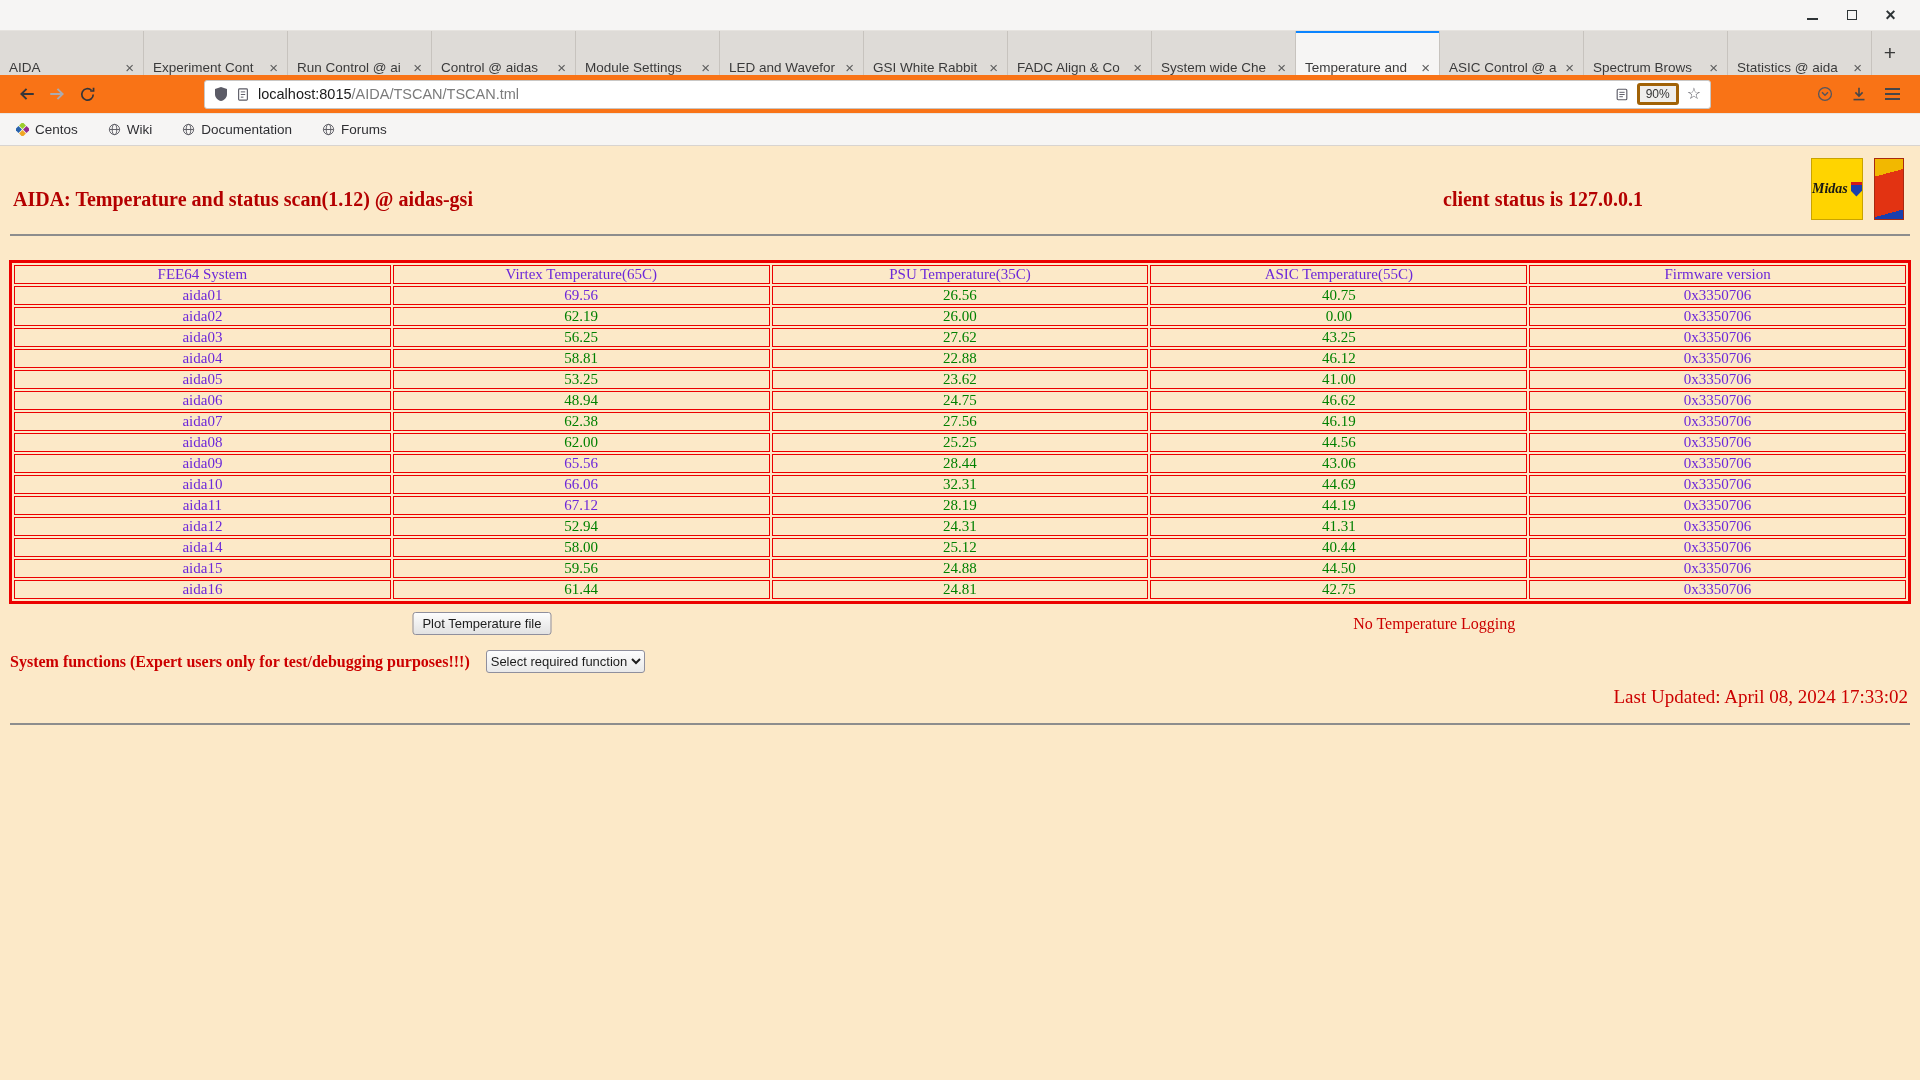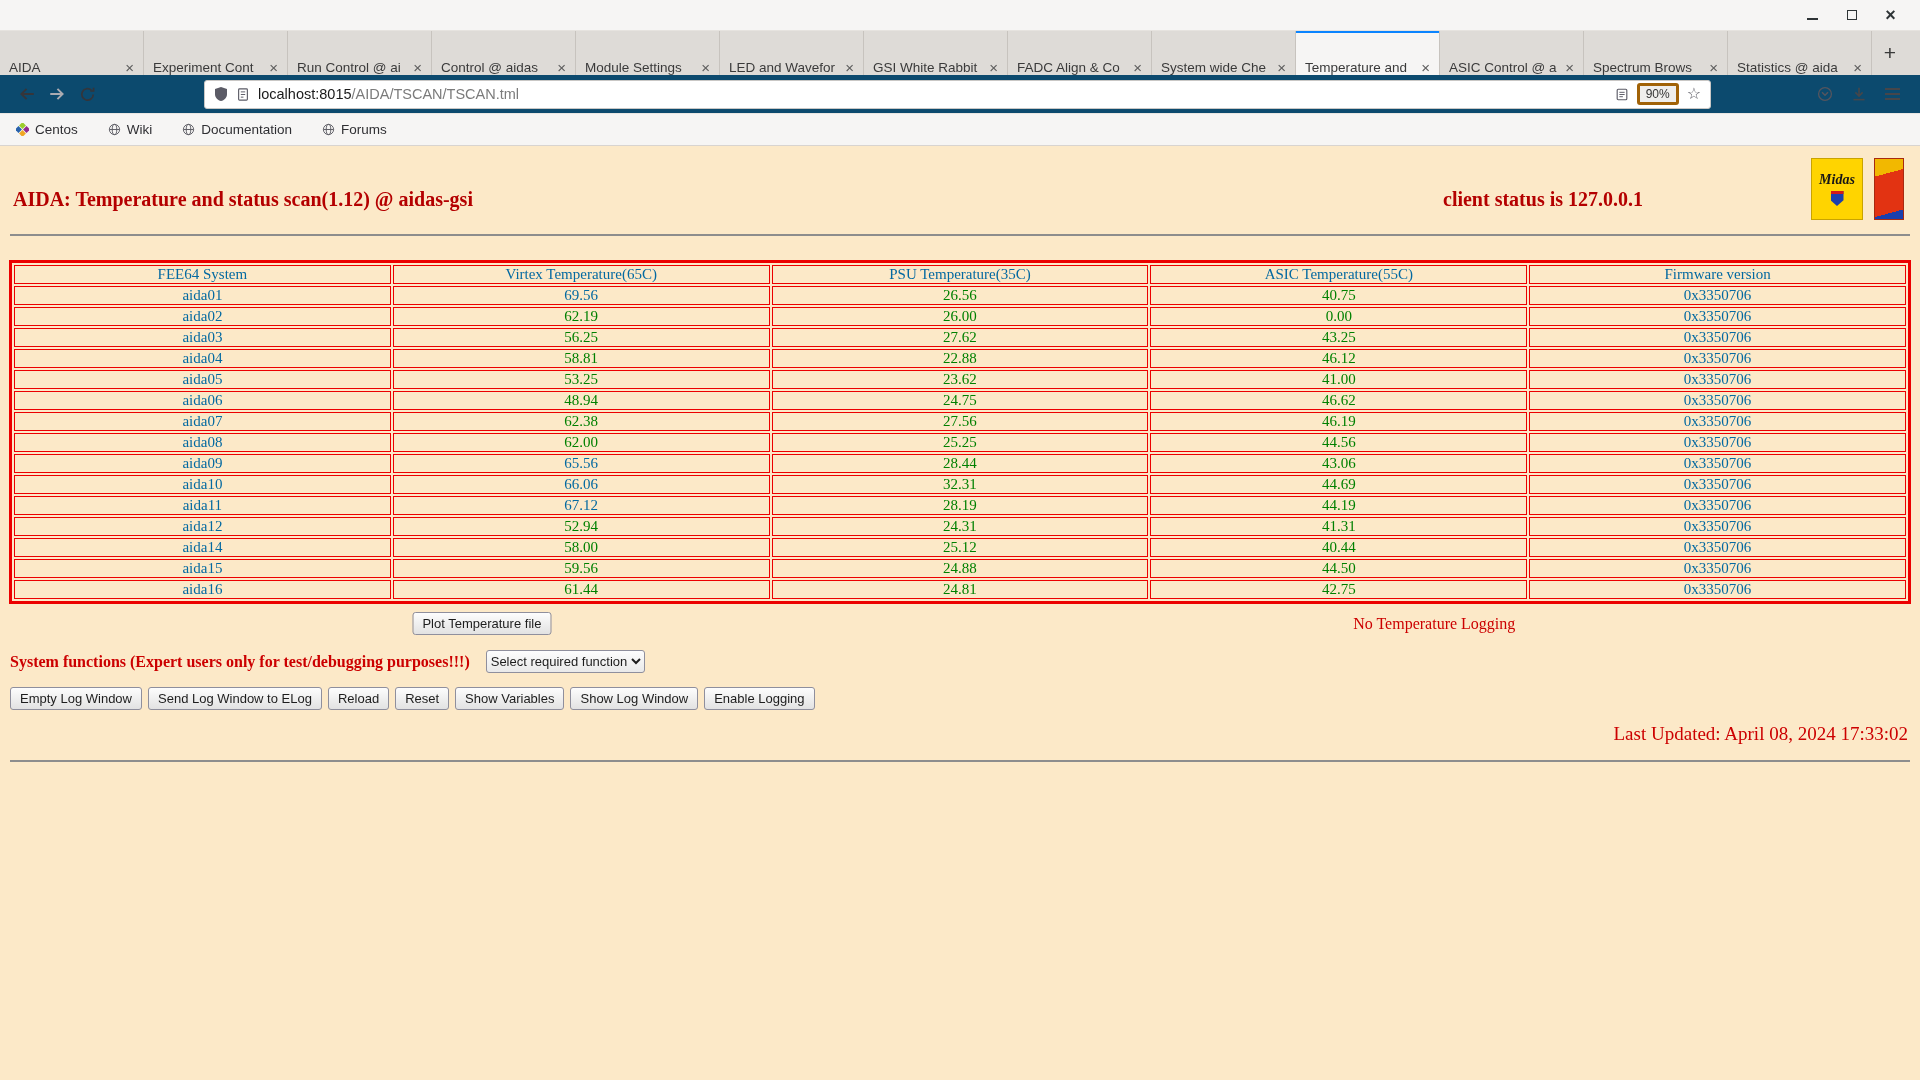--- a/index.html
+++ b/index.html
@@ -17,52 +17,52 @@
   .wc-close{font-size:18px;font-weight:bold;line-height:1}
 
   .tabbar{height:44px;background:#dedbd7;display:flex;align-items:stretch}
   .tabs-container{display:flex;align-items:stretch}
   .tab{width:144px;display:flex;align-items:flex-end;padding:0 9px;border-right:1px solid #c7c3be;font-size:13.5px;color:#3a3a3a;cursor:default;background:transparent}
   .tab.active{background:#f6f5f4;box-shadow:inset 0 2px 0 #0a84ff}
   .tab-label{flex:1;white-space:nowrap;overflow:hidden}
   .tab-close{margin-left:5px;font-size:15px;color:#5c5c5c;line-height:1}
   .newtab-btn{width:36px;display:flex;align-items:center;justify-content:center;font-size:21px;color:#3a3a3a}
 
-  .navbar{height:38px;background:#0c4a6e;display:flex;align-items:center;padding:0 12px}
+  .navbar{height:38px;background:#f97316;display:flex;align-items:center;padding:0 12px}
   .nav-btn{width:30px;height:30px;display:flex;align-items:center;justify-content:center;border-radius:3px}
   .urlbar{flex:1;height:29px;margin:0 98px 0 102px;background:#fff;border:1px solid #c9c7c5;border-radius:3px;display:flex;align-items:center;padding:0 9px;gap:8px}
   .url-icon{display:flex;align-items:center}
   .url-text{flex:1;font-size:14.5px;color:#1a1a1a;white-space:nowrap;overflow:hidden}
   .url-text .path{color:#7b7b7b}
   .pill{font-size:12px;border:3px solid #a16207;background:#efeeec;border-radius:3px;padding:1px 6px;color:#333}
   .star{font-size:16px;color:#55555e;line-height:1}
   .toolbar-right{display:flex;align-items:center;gap:18px;padding:0 8px}
   .hamburger{width:15px;height:2px;background:#46464a;box-shadow:0 -5px 0 #46464a,0 5px 0 #46464a}
 
   .bookmarksbar{height:33px;background:#f6f5f4;display:flex;align-items:center;gap:30px;padding:0 16px;border-top:1px solid #e9e6e2;border-bottom:1px solid #d8d4d0}
   .bookmark{display:flex;align-items:center;gap:6px;font-size:13.5px;color:#2f2f33;cursor:default}
   .bookmark .bicon{display:flex;align-items:center}
 
   
   .content{position:relative}
   .page-header{position:relative;height:88px}
   .page-title{position:absolute;left:13px;top:42px;font-family:"Liberation Serif",serif;font-weight:bold;font-size:20px;color:#b40000}
   .client-address{position:absolute;left:1443px;top:42px;font-family:"Liberation Serif",serif;font-weight:bold;font-size:20px;color:#b40000;white-space:nowrap}
   .logos{position:absolute;right:16px;top:12px;display:flex;gap:11px}
-  .logo-midas{width:52px;height:62px;background:#ffd400;border:1px solid #c9a300;display:flex;flex-direction:column;align-items:center;justify-content:center;gap:3px}
+  .logo-midas{width:52px;height:62px;background:#ffd400;border:1px solid #c9a300;display:flex;flex-direction:row;align-items:center;justify-content:center;gap:3px}
   .logo-midas .m-text{font-family:"Liberation Serif",serif;font-style:italic;font-weight:bold;font-size:14px;color:#161616}
   .m-shield{width:13px;height:15px;background:#1a3fae;clip-path:polygon(0 0,100% 0,100% 62%,50% 100%,0 62%);border-top:3px solid #d21a1a}
   .logo-gsi{width:30px;height:62px;background:linear-gradient(165deg,#f2b800 0 26%,#e23312 26% 86%,#1a3fae 86%);border:1px solid #a82a10}
 
   .rule{border:none;border-top:2px solid #8d8d8d;margin:0 10px}
   .rule2{margin-top:15px}
 
   table.temps{width:calc(100% - 18px);margin:24px 9px 0;border-collapse:separate;border-spacing:2px;border:3px solid #ec0000;table-layout:fixed}
   .temps th,.temps td{border:1px solid #ec0000;text-align:center;font-family:"Liberation Serif",serif;font-size:15px;font-weight:normal;padding:0 4px;height:17px;line-height:17px;white-space:nowrap;overflow:hidden}
-  .red{color:#0369a1}
+  .red{color:#6d28d9}
   .green{color:#008000}
 
   .plot-row{position:relative;height:40px}
   button{font-family:"Liberation Sans",sans-serif;font-size:13px;color:#1d1d1d;background:linear-gradient(#fdfdfd,#e2e2e2);border:1px solid #8f8f9d;border-radius:3px;padding:3px 9px;white-space:nowrap}
   .plot-btn{position:absolute;left:25.1%;top:8px;transform:translateX(-50%)}
   .no-logging{position:absolute;left:74.7%;top:11px;transform:translateX(-50%);font-family:"Liberation Serif",serif;font-size:16px;color:#cc0000;white-space:nowrap}
 
   .sysfunc-row{display:flex;align-items:center;gap:16px;margin:6px 0 0 10px}
   .sysfunc-label{font-family:"Liberation Serif",serif;font-weight:bold;font-size:16px;color:#cc0000}
   select{font-family:"Liberation Sans",sans-serif;font-size:13px;height:23px;min-width:158px;border:1px solid #8f8f9d;border-radius:3px;background:linear-gradient(#fdfdfd,#e9e9e9);color:#1d1d1d}
@@ -389,26 +389,17 @@
     <span class="no-logging">No Temperature Logging</span>
   </div>
 
   <div class="sysfunc-row">
     <span class="sysfunc-label">System functions (Expert users only for test/debugging purposes!!!)</span>
     <select>
       <option>Select required function</option>
     </select>
   </div>
 
-  <div class="actions-row">
-      <button>Empty Log Window</button>
-      <button>Send Log Window to ELog</button>
-      <button>Reload</button>
-      <button>Reset</button>
-      <button>Show Variables</button>
-      <button>Show Log Window</button>
-      <button>Enable Logging</button>
-    </div>
 
   <div class="last-updated">Last Updated: April 08, 2024 17:33:02</div>
 
   <hr class="rule rule2">
 </div>
 
 </body></html>

